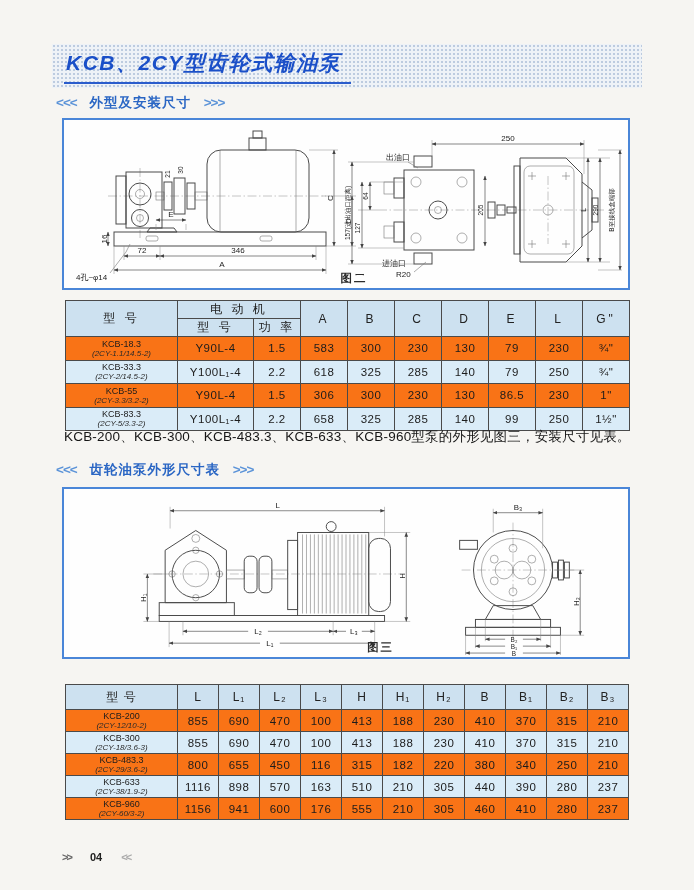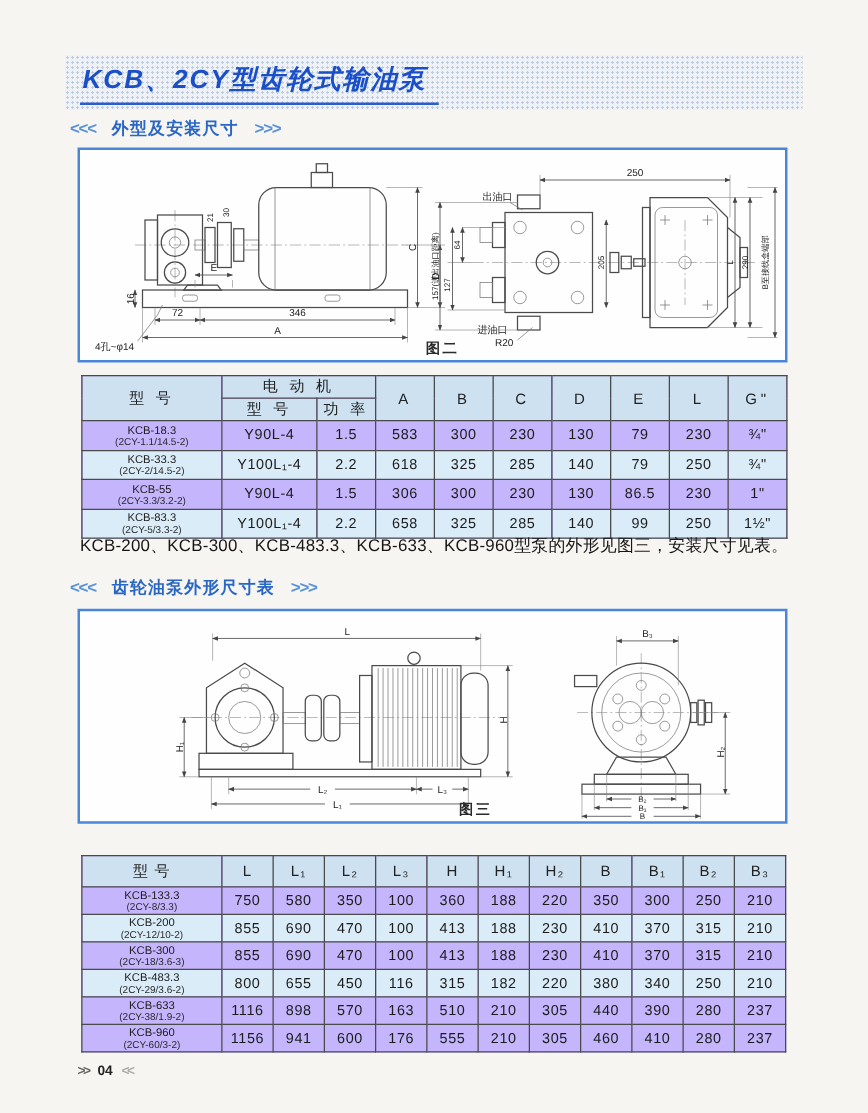--- a/index.html
+++ b/index.html
@@ -51,48 +51,48 @@
   .thin{fill:none;stroke:#777;stroke-width:.6;}
   .dim{stroke:#555;stroke-width:.7;fill:none;}
   .ext{stroke:#888;stroke-width:.5;fill:none;}
   .cl{stroke:#999;stroke-width:.55;stroke-dasharray:9 2.5 1.5 2.5;fill:none;}
   text.dl{font-size:8px;fill:#222;font-family:"Liberation Sans",sans-serif;}
   text.dls{font-size:6.5px;fill:#222;font-family:"Liberation Sans",sans-serif;}
   text.figcap{font-size:11.5px;font-weight:bold;fill:#2b2b2b;letter-spacing:2px;}
 
   
   .dim-table{
-    border-collapse:collapse;table-layout:fixed;width:564px;background:#c4b5fd;
+    border-collapse:collapse;table-layout:fixed;width:564px;background:#f97316;
     border:1.5px solid #3c3c3c;
   }
   .dim-table th,.dim-table td{
     border:1px solid #4a4a4a;text-align:center;vertical-align:middle;
     padding:0;color:#1c1c1c;overflow:hidden;
   }
   .dim-table thead th{
     background:#cde1f0;font-weight:normal;font-size:12px;letter-spacing:3px;color:#222;
   }
   .num-cell{font-size:11.5px;letter-spacing:.5px;}
   .model-cell .m1{font-size:9px;line-height:10px;}
-  .model-cell .m2{font-size:8px;line-height:9px;color:#2a2a2a;}
+  .model-cell .m2{font-size:8px;line-height:9px;color:#2a2a2a;font-style:italic;}
   #table1-wrap{left:65px;top:300px;}
   #table1 thead tr{height:16px;}
   #table1 tbody tr{height:23.5px;}
   #table2-wrap{left:65px;top:684px;}
   #table2 thead tr{height:25px;}
   #table2 tbody tr{height:22px;}
   #table2 thead th{letter-spacing:1px;}
   .dim-table tbody tr:nth-child(2),
   .dim-table tbody tr:nth-child(4){background:#daecf8;}
 
   
   #note1{left:64px;top:428px;font-size:13.5px;color:#161616;letter-spacing:.2px;}
   #footer{left:62px;top:851px;font-size:11px;}
   #footer .f-l{color:#666;font-weight:bold;letter-spacing:-2px;}
-  #footer .f-num{color:#222;font-weight:bold;margin:0 4px;text-align:center;}
+  #footer .f-num{color:#222;font-weight:bold;margin:0 16px;text-align:center;}
   #footer .f-r{color:#aaa;font-weight:bold;letter-spacing:-2px;}
 </style>
 </head>
 <body>
 
 <div class="abs title-band"></div>
 <div class="abs page-title">KCB、2CY型齿轮式输油泵</div>
 
 <div class="abs sec-heading" id="heading1">
   <span class="chev">&lt;&lt;&lt;</span>
@@ -454,37 +454,20 @@
       <th>H₂</th>
       <th>B</th>
       <th>B₁</th>
       <th>B₂</th>
       <th>B₃</th>
     </tr>
   </thead>
   <tbody>
         <tr>
           <td class="model-cell">
-            <div class="m1">KCB-133.3</div>
-            <div class="m2">(2CY-8/3.3)</div>
-          </td>
-          <td class="num-cell">750</td>
-          <td class="num-cell">580</td>
-          <td class="num-cell">350</td>
-          <td class="num-cell">100</td>
-          <td class="num-cell">360</td>
-          <td class="num-cell">188</td>
-          <td class="num-cell">220</td>
-          <td class="num-cell">350</td>
-          <td class="num-cell">300</td>
-          <td class="num-cell">250</td>
-          <td class="num-cell">210</td>
-        </tr>
-        <tr>
-          <td class="model-cell">
             <div class="m1">KCB-200</div>
             <div class="m2">(2CY-12/10-2)</div>
           </td>
           <td class="num-cell">855</td>
           <td class="num-cell">690</td>
           <td class="num-cell">470</td>
           <td class="num-cell">100</td>
           <td class="num-cell">413</td>
           <td class="num-cell">188</td>
           <td class="num-cell">230</td>

